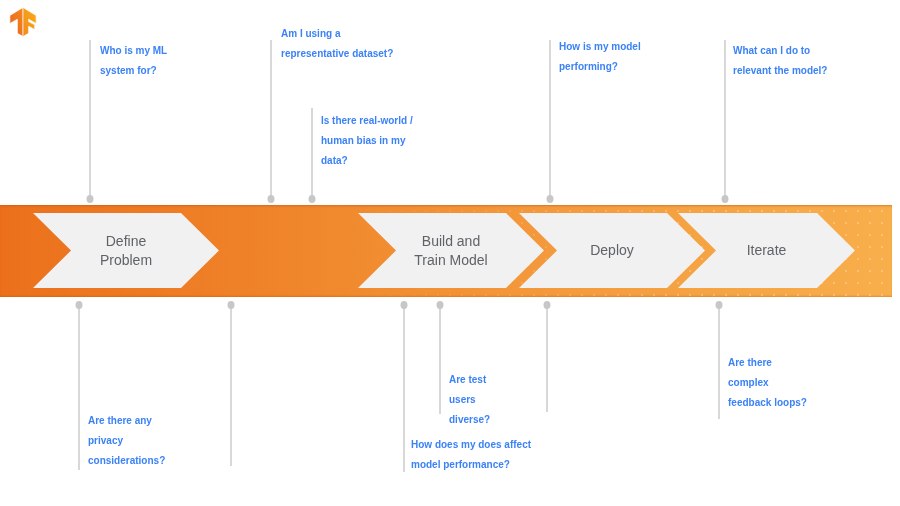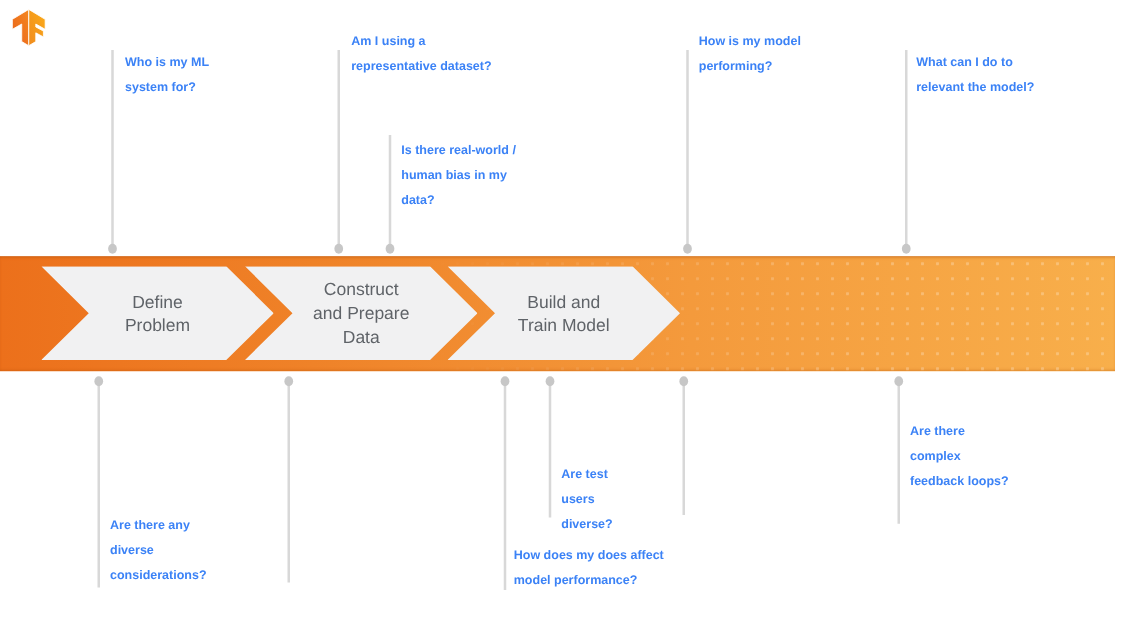--- a/index.html
+++ b/index.html
@@ -76,59 +76,60 @@
     <path fill="url(#tfLight)" stroke="#ffffff" stroke-width="0.7" d="M16 1 L30 9.5 L30 18 L22 13.5 L22 16 L28.5 19.5 L28.5 24.5 L22 21 L22 28.5 L16 32 Z"></path>
   </svg>
 
   <div class="q" style="left:100px; top:41px">Who is my ML
 system for?</div>
   <div class="q" style="left:281px; top:24px">Am I using a
 representative dataset?</div>
   <div class="q" style="left:321px; top:111px">Is there real-world /
 human bias in my
 data?</div>
-  <div class="q" style="left:559px; top:24px">How is my model
+  <div class="q" style="left:559px; top:37px">How is my model
 performing?</div>
   <div class="q" style="left:733px; top:41px">What can I do to
 relevant the model?</div>
 
   <div class="connector conn-top" style="left:89px;  top:40px;  height:158px"></div>
   <div class="connector conn-top" style="left:270px; top:40px;  height:158px"></div>
   <div class="connector conn-top" style="left:311px; top:108px; height:90px"></div>
   <div class="connector conn-top" style="left:549px; top:40px;  height:158px"></div>
   <div class="connector conn-top" style="left:724px; top:40px;  height:158px"></div>
 
   <div class="banner">
     <div class="chevron" style="left:33px;  width:186px">
       <span class="chev-label">Define
 Problem</span>
     </div>
-    <div class="chevron" style="left:196px; width:186px">
-      <span class="chev-label">Construct
-and Prepare
-Data</span>
-    </div>
     <div class="chevron" style="left:358px; width:186px">
       <span class="chev-label">Build and
 Train Model</span>
+    </div>
+    <div class="chevron" style="left:519px; width:186px">
+      <span class="chev-label">Deploy</span>
+    </div>
+    <div class="chevron" style="left:678px; width:177px">
+      <span class="chev-label">Iterate</span>
     </div>
   </div>
 
   <div class="connector conn-bottom" style="left:78px;  top:304px; height:166px"></div>
   <div class="connector conn-bottom" style="left:230px; top:304px; height:162px"></div>
   <div class="connector conn-bottom" style="left:403px; top:304px; height:168px"></div>
   <div class="connector conn-bottom" style="left:439px; top:304px; height:110px"></div>
   <div class="connector conn-bottom" style="left:546px; top:304px; height:108px"></div>
   <div class="connector conn-bottom" style="left:718px; top:304px; height:115px"></div>
 
   <div class="q" style="left:88px;  top:411px">Are there any
-diverse
+privacy
 considerations?</div>
   <div class="q" style="left:411px; top:435px">How does my does affect
 model performance?</div>
   <div class="q" style="left:449px; top:370px">Are test
 users
 diverse?</div>
-  <div class="q" style="left:728px; top:336px">Are there
+  <div class="q" style="left:728px; top:353px">Are there
 complex
 feedback loops?</div>
 
 </div>
 
 </body></html>

